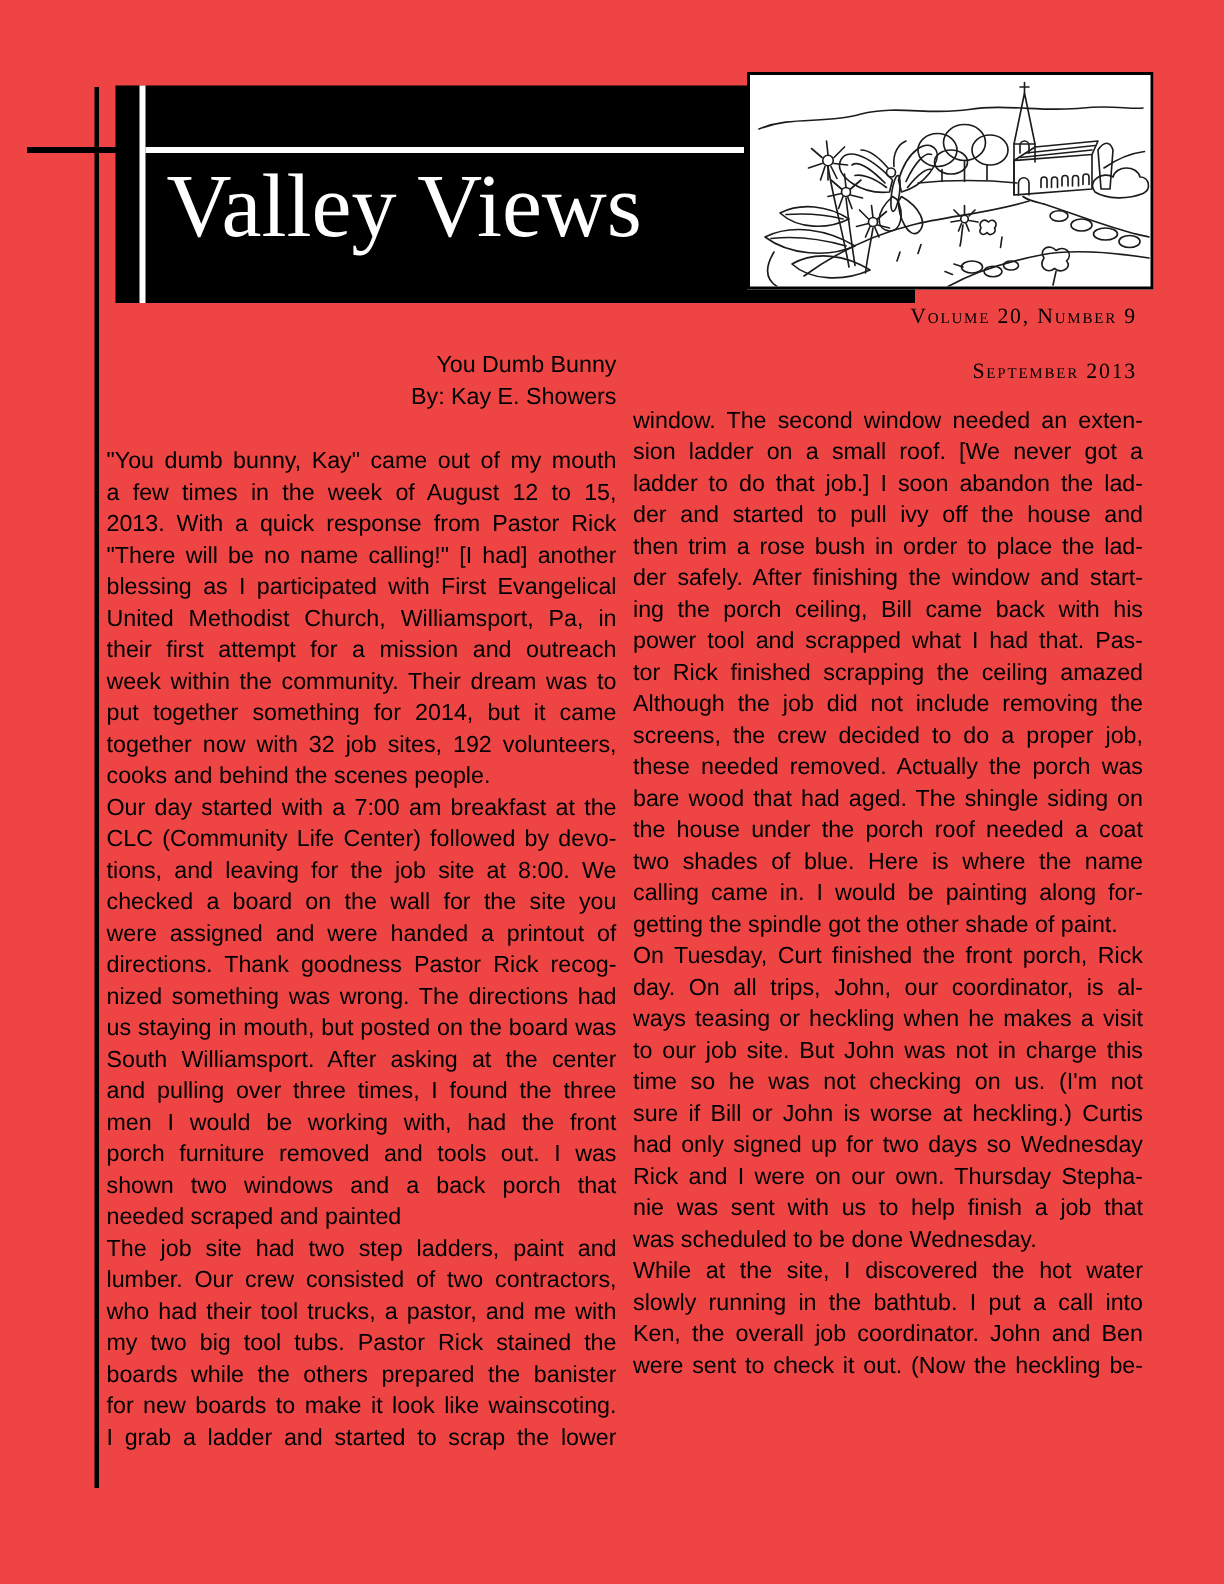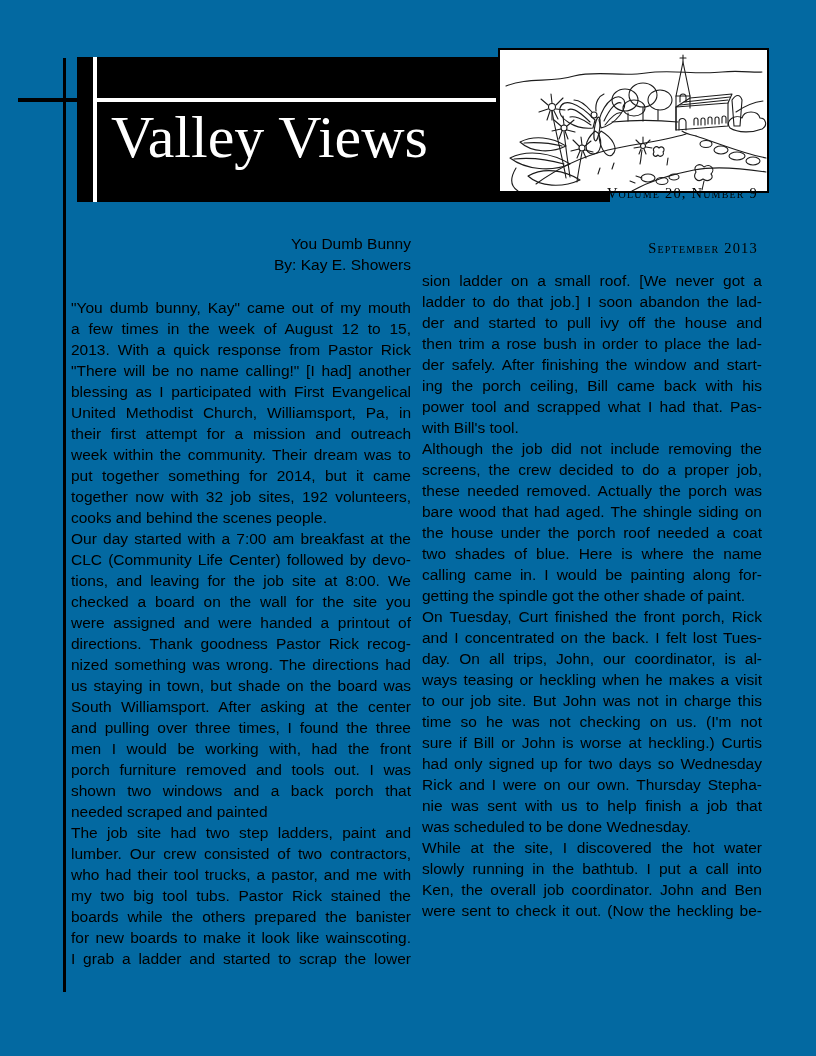--- a/index.html
+++ b/index.html
@@ -1,17 +1,17 @@
 <!DOCTYPE html>
 <html><head>
 <meta charset="utf-8">
 <style>
   html,body{margin:0;padding:0;background:#888;}
   .page{
-    position:relative;width:816px;height:1056px;background:#0369a1;
+    position:relative;width:816px;height:1056px;background:#ef4444;
     margin:0 auto;overflow:hidden;
     font-family:"Liberation Sans","DejaVu Sans",sans-serif;
     color:#000;
   }
   
   .left-rule{position:absolute;left:63px;top:58px;width:3px;height:934px;background:#000;}
   .cross-rule{position:absolute;left:18px;top:98px;width:79px;height:4px;background:#000;}
   
   .banner{position:absolute;left:77px;top:57px;width:533px;height:145px;background:#000;}
   .banner-vline{position:absolute;left:16px;top:0;width:4px;height:145px;background:#fff;}
@@ -23,21 +23,21 @@
   }
   
   .illu-frame{position:absolute;left:498px;top:48px;width:267px;height:141px;background:#fff;border:2px solid #000;}
   .illu-frame svg{display:block;width:267px;height:141px;}
   
   .volume-line,.date-line{
     position:absolute;right:58px;white-space:nowrap;
     font-family:"Liberation Serif","DejaVu Serif",serif;
     font-variant:small-caps;font-size:14.5px;letter-spacing:1.2px;color:#000;
   }
-  .volume-line{top:185px;}
+  .volume-line{top:203px;}
   .date-line{top:240px;text-align:center;}
   
   .article-head{position:absolute;left:71px;top:233px;width:340px;text-align:right;line-height:21px;font-size:15.5px;}
   .col{position:absolute;width:340px;font-size:15.5px;line-height:21px;}
   .col-left{left:71px;top:297px;}
   .col-right{left:422px;top:270px;}
   .tline{height:21px;overflow:hidden;text-align:justify;text-align-last:justify;}
   .tline.last{text-align-last:left;}
 </style>
 </head>
@@ -166,62 +166,62 @@
         <div class="tline last">cooks and behind the scenes people.</div>
       </div>
       <div>
         <div class="tline">Our day started with a 7:00 am breakfast at the</div>
         <div class="tline">CLC (Community Life Center) followed by devo-</div>
         <div class="tline">tions, and leaving for the job site at 8:00. We</div>
         <div class="tline">checked a board on the wall for the site you</div>
         <div class="tline">were assigned and were handed a printout of</div>
         <div class="tline">directions. Thank goodness Pastor Rick recog-</div>
         <div class="tline">nized something was wrong. The directions had</div>
-        <div class="tline">us staying in town, but shade on the board was</div>
+        <div class="tline">us staying in mouth, but posted on the board was</div>
         <div class="tline">South Williamsport.  After asking at the center</div>
         <div class="tline">and pulling over three times, I found the three</div>
         <div class="tline">men I would be working with, had the front</div>
         <div class="tline">porch furniture removed and tools out. I was</div>
         <div class="tline">shown two windows and a back porch that</div>
         <div class="tline last">needed scraped and painted</div>
       </div>
       <div>
         <div class="tline">The job site had two step ladders, paint and</div>
         <div class="tline">lumber. Our crew consisted of two contractors,</div>
         <div class="tline">who had their tool trucks, a pastor, and me with</div>
         <div class="tline">my two big tool tubs. Pastor Rick stained the</div>
         <div class="tline">boards while the others prepared the banister</div>
         <div class="tline">for new boards to make it look like wainscoting.</div>
         <div class="tline">I grab a ladder and started to scrap the lower</div>
       </div>
     </div>
   <div class="col col-right" id="col-right">
       <div>
+        <div class="tline">window. The second window needed an exten-</div>
         <div class="tline">sion ladder on a small roof. [We never got a</div>
         <div class="tline">ladder to do that job.] I soon abandon the lad-</div>
         <div class="tline">der and started to pull ivy off the house and</div>
         <div class="tline">then trim a rose bush in order to place the lad-</div>
         <div class="tline">der safely. After finishing the window and start-</div>
         <div class="tline">ing the porch ceiling, Bill came back with his</div>
         <div class="tline">power tool and scrapped what I had that. Pas-</div>
-        <div class="tline last">with Bill's tool.</div>
+        <div class="tline">tor Rick finished scrapping the ceiling amazed</div>
       </div>
       <div>
         <div class="tline">Although the job did not include removing the</div>
         <div class="tline">screens, the crew decided to do a proper job,</div>
         <div class="tline">these needed removed. Actually the porch was</div>
         <div class="tline">bare wood that had aged. The shingle siding on</div>
         <div class="tline">the house under the porch roof needed a coat</div>
         <div class="tline">two shades of blue. Here is where the name</div>
         <div class="tline">calling came in. I would be painting along for-</div>
         <div class="tline last">getting the spindle got the other shade of paint.</div>
       </div>
       <div>
         <div class="tline">On Tuesday, Curt finished the front porch, Rick</div>
-        <div class="tline">and I concentrated on the back. I felt lost Tues-</div>
         <div class="tline">day. On all trips, John, our coordinator, is al-</div>
         <div class="tline">ways teasing or heckling when he makes a visit</div>
         <div class="tline">to our job site. But John was not in charge this</div>
         <div class="tline">time so he was not checking on us. (I'm not</div>
         <div class="tline">sure if Bill or John is worse at heckling.) Curtis</div>
         <div class="tline">had only signed up for two days so Wednesday</div>
         <div class="tline">Rick and I were on our own. Thursday Stepha-</div>
         <div class="tline">nie was sent with us to help finish a job that</div>
         <div class="tline last">was scheduled to be done Wednesday.</div>
       </div>

